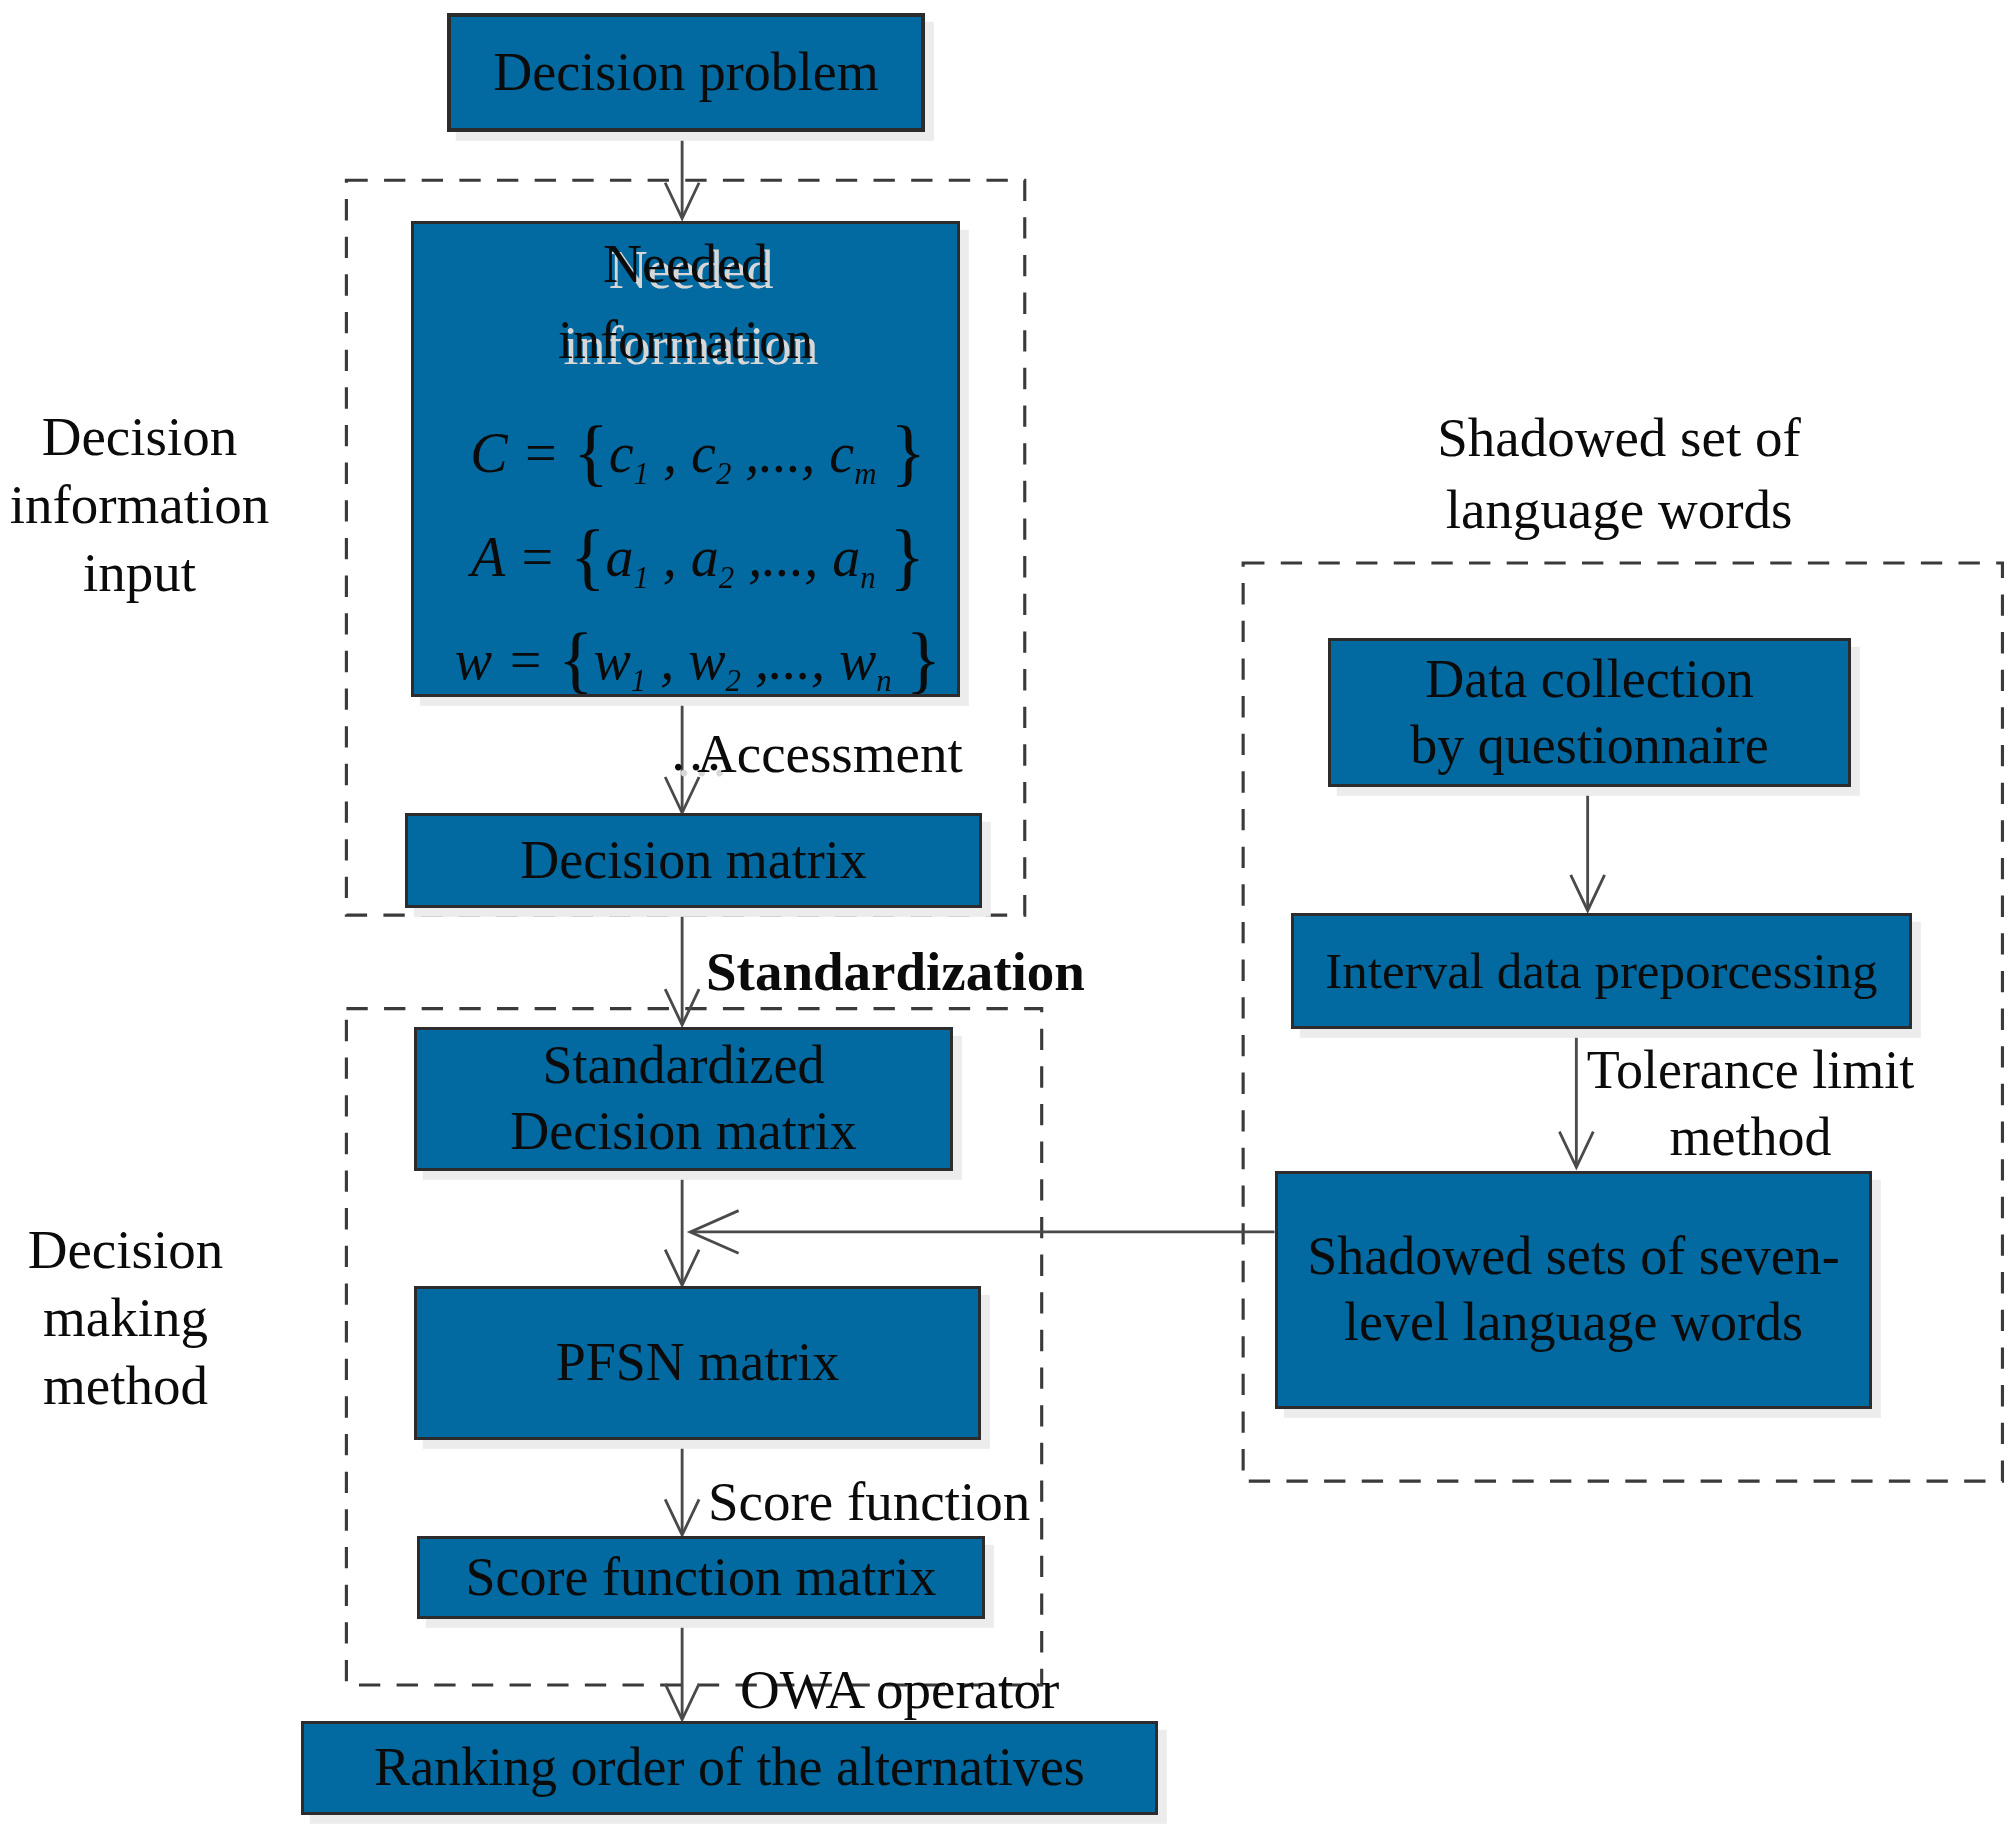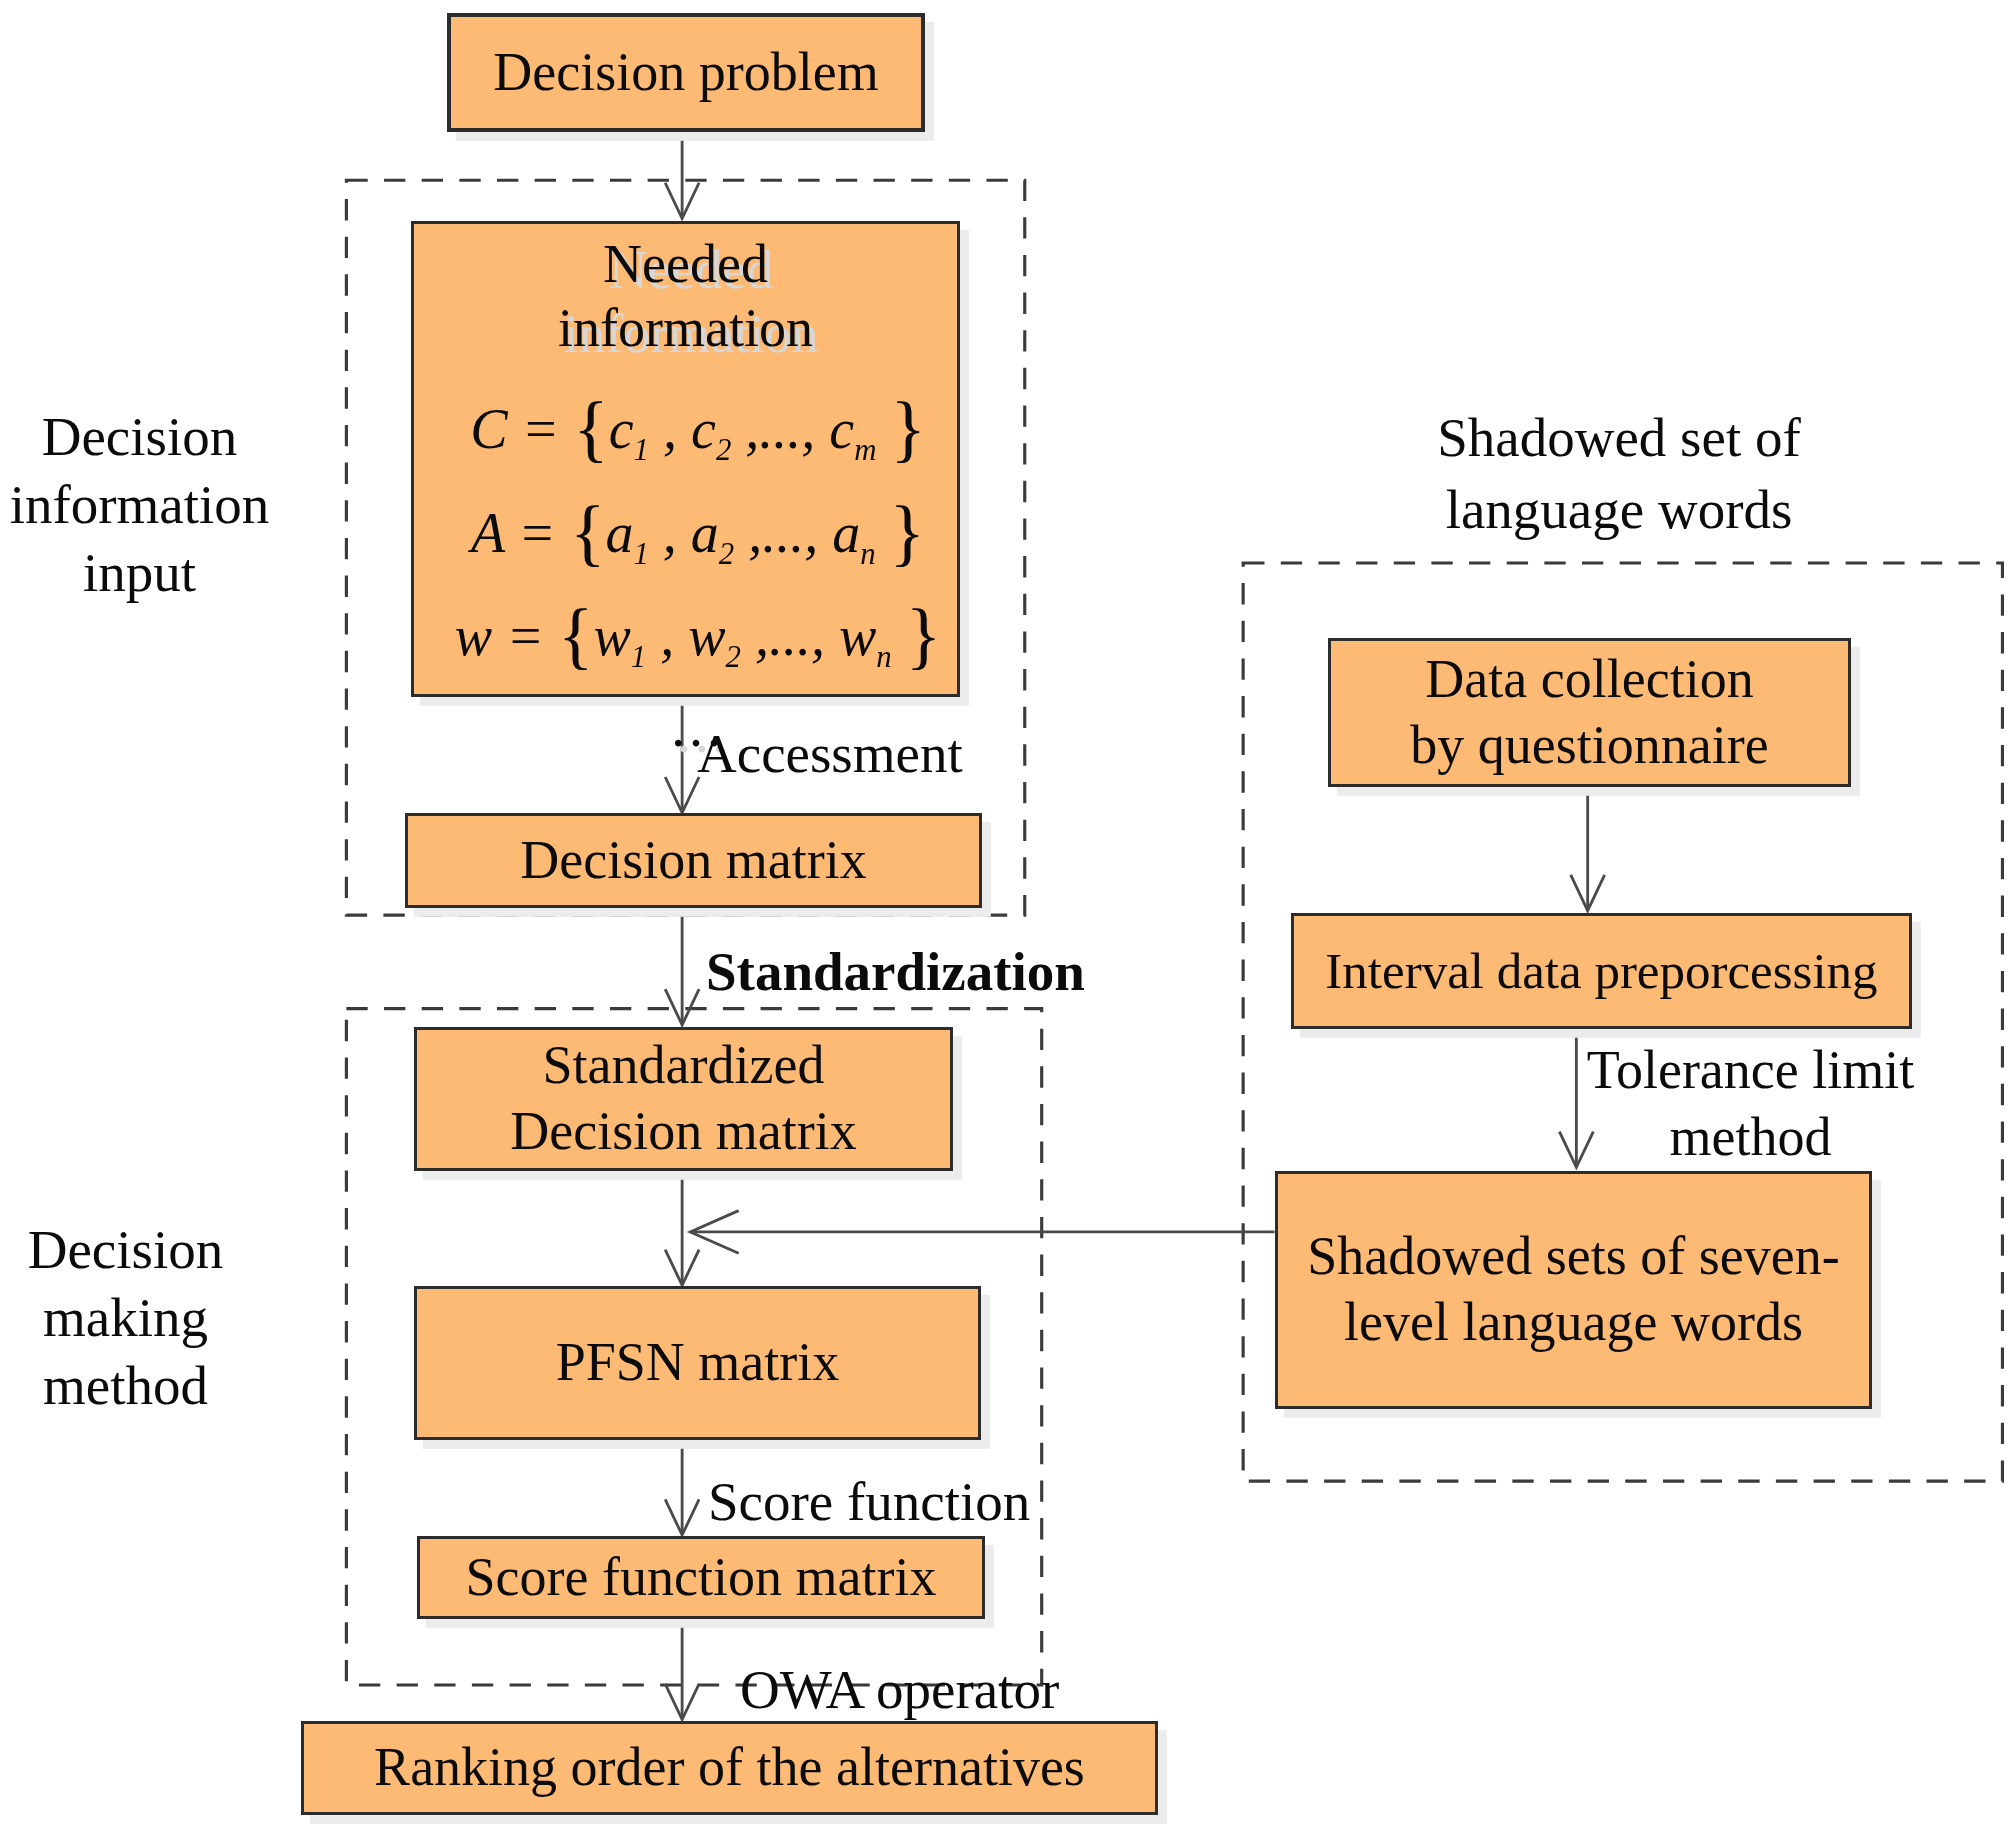--- a/index.html
+++ b/index.html
@@ -7,21 +7,21 @@
     position:relative;
     width:2015px;height:1832px;
     background:#ffffff;
     font-family:"Liberation Serif","DejaVu Serif",serif;
     color:#0b0b0b;
     overflow:hidden;
   }
   .overlay{position:absolute;left:0;top:0;}
   .box{
     position:absolute;box-sizing:border-box;
-    border:3.8px solid #2c2c2c;background:#fdba74;
+    border:3.8px solid #2c2c2c;background:#0369a1;
     display:flex;flex-direction:column;align-items:center;justify-content:center;
     text-align:center;font-size:54px;line-height:1.22;
     box-shadow:8.8px 8.8px 0 #ececec;
   }
   .box.thick{border-width:4.4px;}
   .lbl{position:absolute;font-size:55px;white-space:nowrap;color:#0b0b0b;}
   .block{position:absolute;text-align:center;font-size:55px;line-height:1.24;color:#0b0b0b;}
   .needed{justify-content:flex-start;padding-top:7.5px;}
   .needed .title-line{font-size:54px;line-height:1.2;}
   .echo{text-shadow:5.6px 5.6px 0 #d7d7d7;}
@@ -81,21 +81,21 @@
     <g>
       <line x1="2512" y1="1650" x2="2512" y2="1858"></line>
       <polyline points="2485,1803 2512,1860 2539,1803"></polyline>
     </g>
   </svg>
 
   <div class="box thick" style="left:447px;top:13px;width:478px;height:119px;">
     <span>Decision problem</span>
   </div>
 
-  <div class="box needed" style="left:411px;top:221px;width:549px;height:476px;">
+  <div class="box needed" style="left:411px;top:221px;width:549px;height:476px;gap:12px;">
     <div class="title-line echo">Needed</div>
     <div class="title-line echo">information</div>
     <div class="formulas">
       <div class="formula">C = <span class="brace">{</span>c<sub>1</sub> , c<sub>2</sub> ,..., c<sub>m</sub> <span class="brace">}</span></div>
       <div class="formula">A = <span class="brace">{</span>a<sub>1</sub> , a<sub>2</sub> ,..., a<sub>n</sub> <span class="brace">}</span></div>
       <div class="formula">w = <span class="brace">{</span>w<sub>1</sub> , w<sub>2</sub> ,..., w<sub>n</sub> <span class="brace">}</span></div>
       <div class="formula dots echo">...</div>
     </div>
   </div>
 

